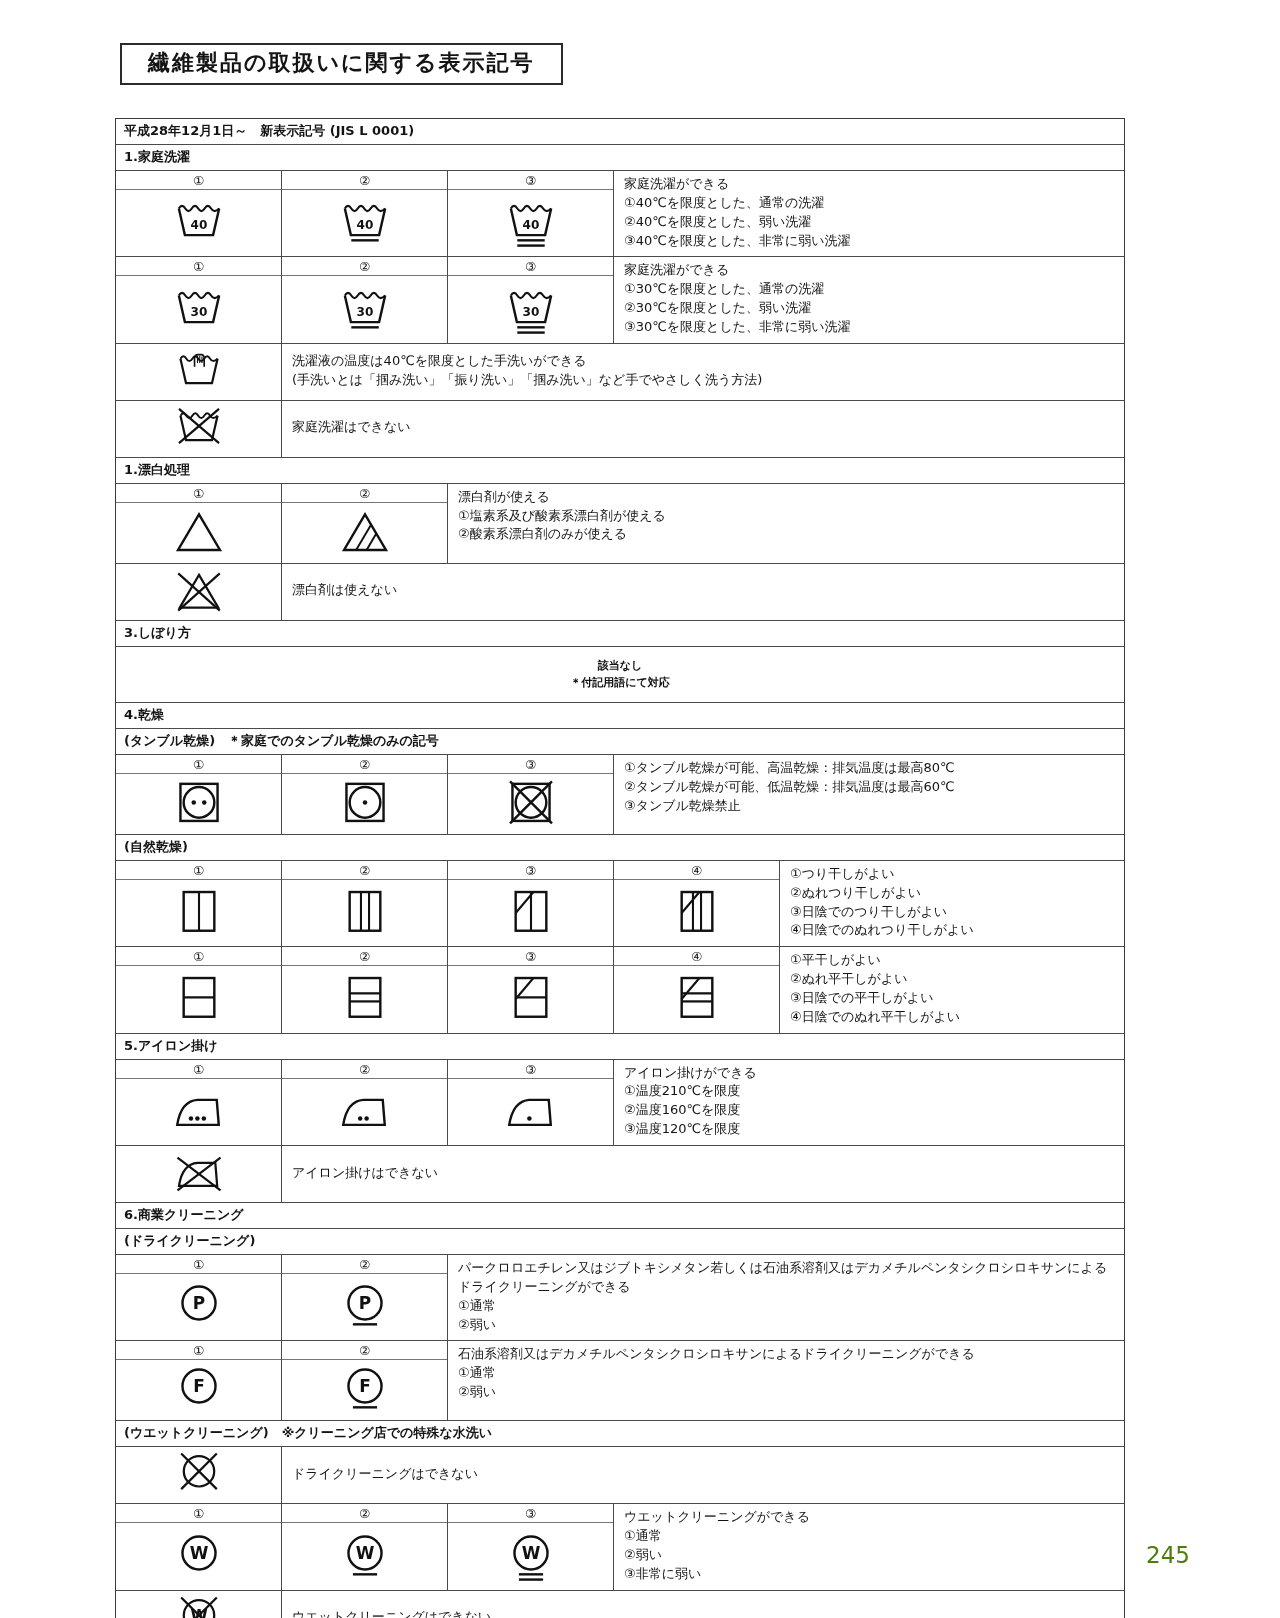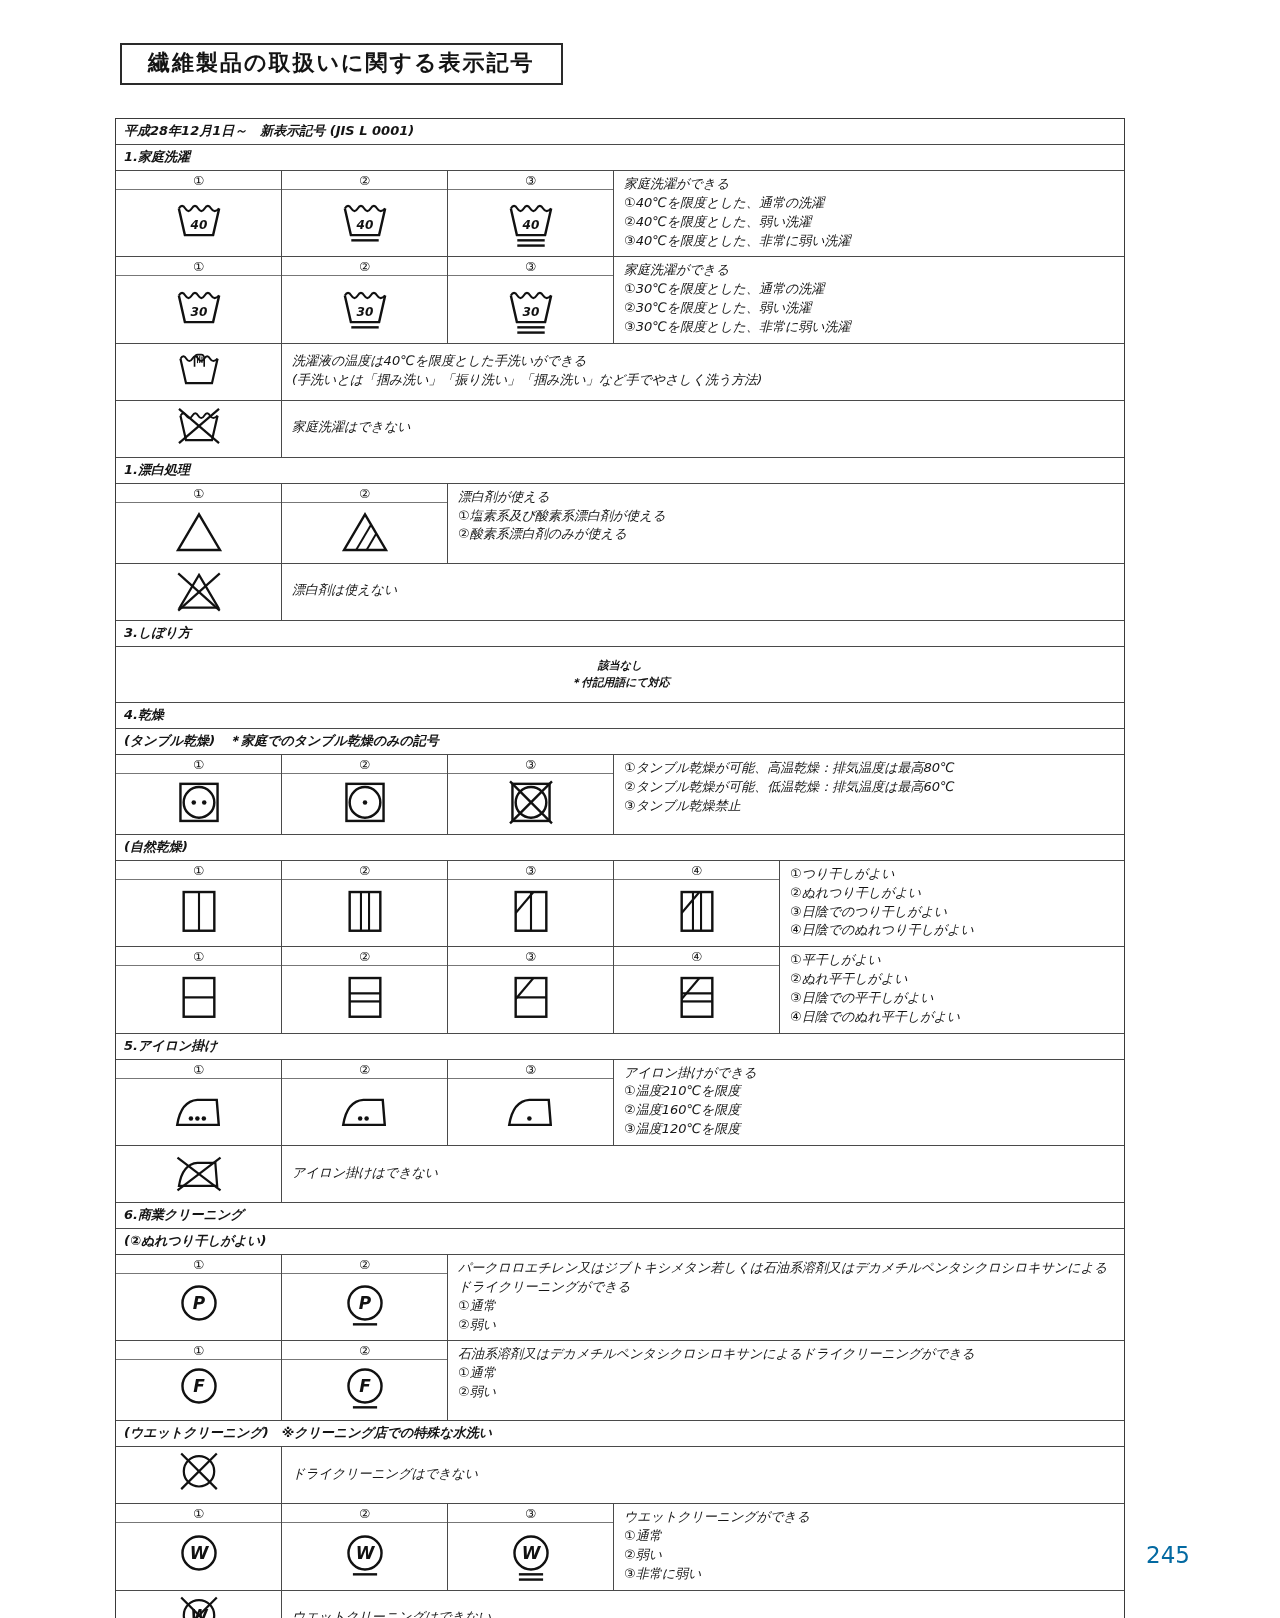--- a/index.html
+++ b/index.html
@@ -11,39 +11,39 @@
   }
   .title-box {
     position:absolute; left:120px; top:43px;
     border:2px solid #2a2a2a; padding:3px 26px 5px;
     font-size:22px; font-weight:600; letter-spacing:2px;
   }
   .care-table {
     position:absolute; left:115px; top:118px; width:1010px;
     border:1.5px solid #3a3a3a; font-weight:500;
   }
-  .row { border-top:1px solid #4a4a4a; display:flex; align-items:stretch;font-style:italic; }
+  .row { border-top:1px solid #4a4a4a; display:flex; align-items:stretch; }
   .row:first-child { border-top:none; }
   .headrow, .sectionrow, .subheadrow {
     display:block; padding:3px 8px 4px; font-size:13px; font-weight:600;
   }
   .noterow {
     display:block; text-align:center; font-size:11px; font-weight:600;
     padding:10px 0 11px; line-height:1.55; white-space:pre-line;
   }
   .symcol { width:166px; flex:0 0 166px; border-right:1px solid #4a4a4a; display:flex; flex-direction:column; }
   .num { text-align:center; font-size:12.5px; padding:2px 0 1px; border-bottom:1px solid #777; }
   .sym { flex:1; display:flex; align-items:center; justify-content:center; padding:5px 0; }
   .sym svg { height:50px; width:56px; }
   .desc { flex:1; padding:4px 10px 6px; font-size:13px; line-height:1.45; white-space:pre-line; }
   .singlerow { min-height:52px; }
   .singlerow .symcol { justify-content:center; }
   .singlerow .sym svg { height:46px; }
   .singlerow .desc { display:flex; flex-direction:column; justify-content:center; }
-  .page-number { position:absolute; left:1146px; top:1542px; font-size:23px; color:#0369a1; }
+  .page-number { position:absolute; left:1146px; top:1542px; font-size:23px; color:#4d7c0f; }
 </style>
 </head>
 <body>
 
 <div class="title-box">繊維製品の取扱いに関する表示記号</div>
 
 <div class="care-table">
 
   <div class="row headrow">平成28年12月1日～　新表示記号 (JIS L 0001)</div>
   <div class="row sectionrow">1.家庭洗濯</div>
@@ -384,21 +384,21 @@
             <path d="M5,47 C8,28 16,17 30,16 L54,16 L56.5,47 Z" fill="none" stroke="#111" stroke-width="3"></path>
             <line x1="3" y1="9" x2="61" y2="53" stroke="#111" stroke-width="3"></line>
             <line x1="61" y1="9" x2="3" y2="53" stroke="#111" stroke-width="3"></line>
           </svg>
         </div>
     </div>
     <div class="desc">アイロン掛けはできない</div>
   </div>
 
   <div class="row sectionrow">6.商業クリーニング</div>
-  <div class="row subheadrow">(②ぬれつり干しがよい)</div>
+  <div class="row subheadrow">(ドライクリーニング)</div>
 
   <div class="row symrow">
     <div class="symcol">
       <div class="num">①</div>
       <div class="sym">
           <svg viewBox="0 0 64 62" preserveAspectRatio="xMidYMid meet">
             <circle cx="32" cy="26" r="20.5" fill="none" stroke="#111" stroke-width="3"></circle>
             <text x="32" y="33.5" font-size="21" font-weight="600" text-anchor="middle" fill="#111" font-family="DejaVu Sans, sans-serif">P</text>
           </svg>
         </div>

